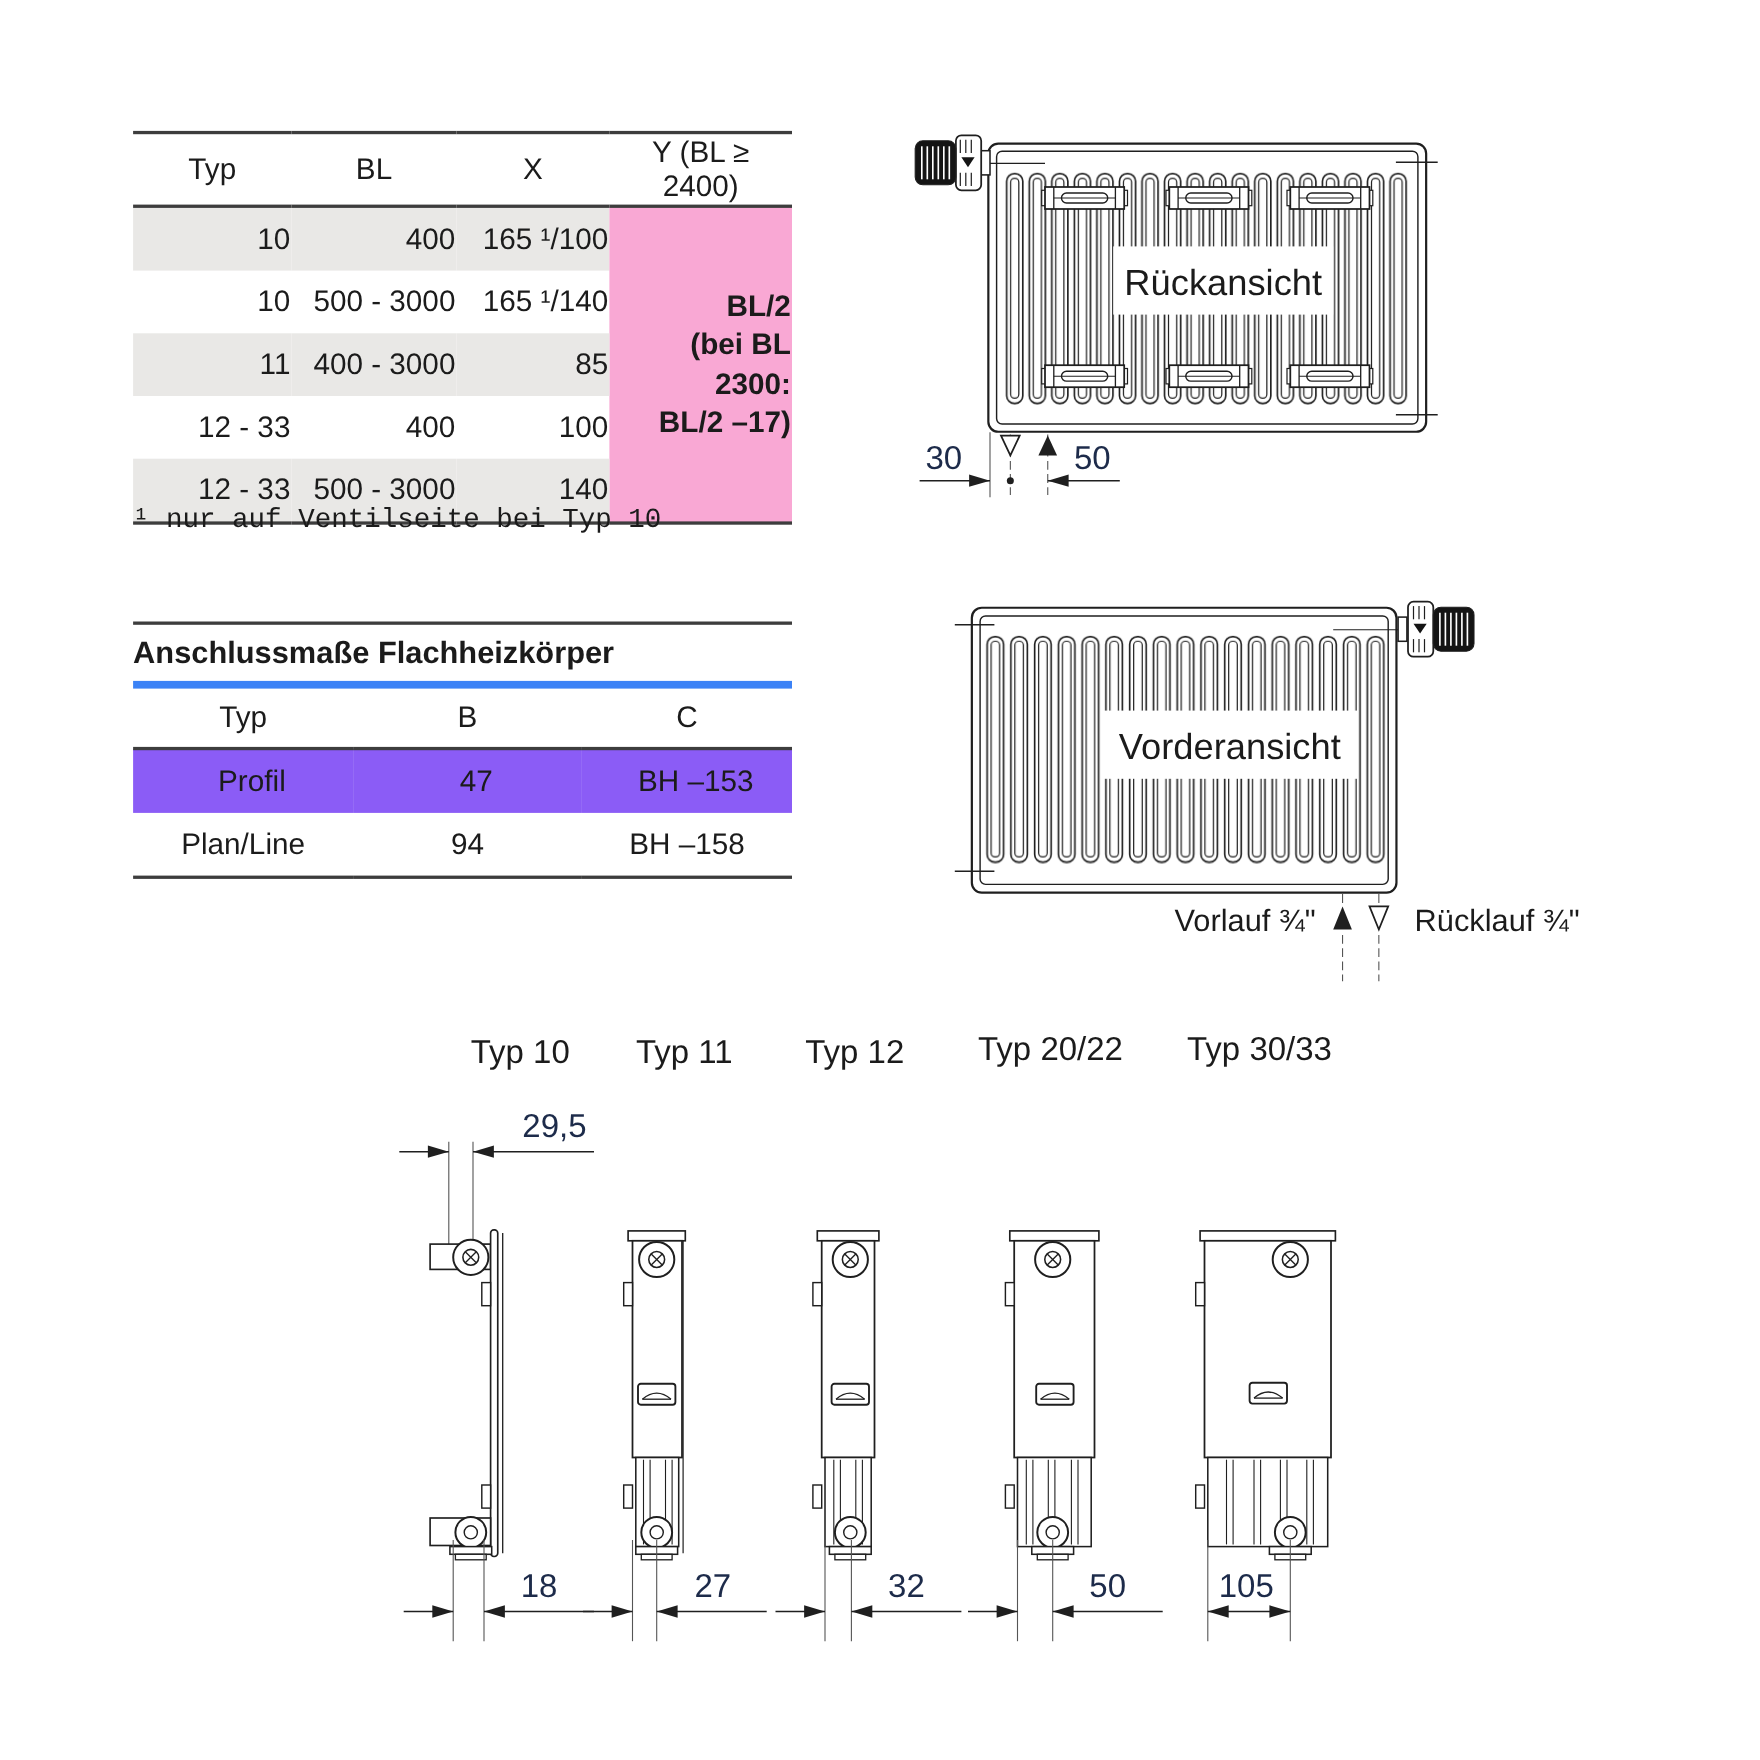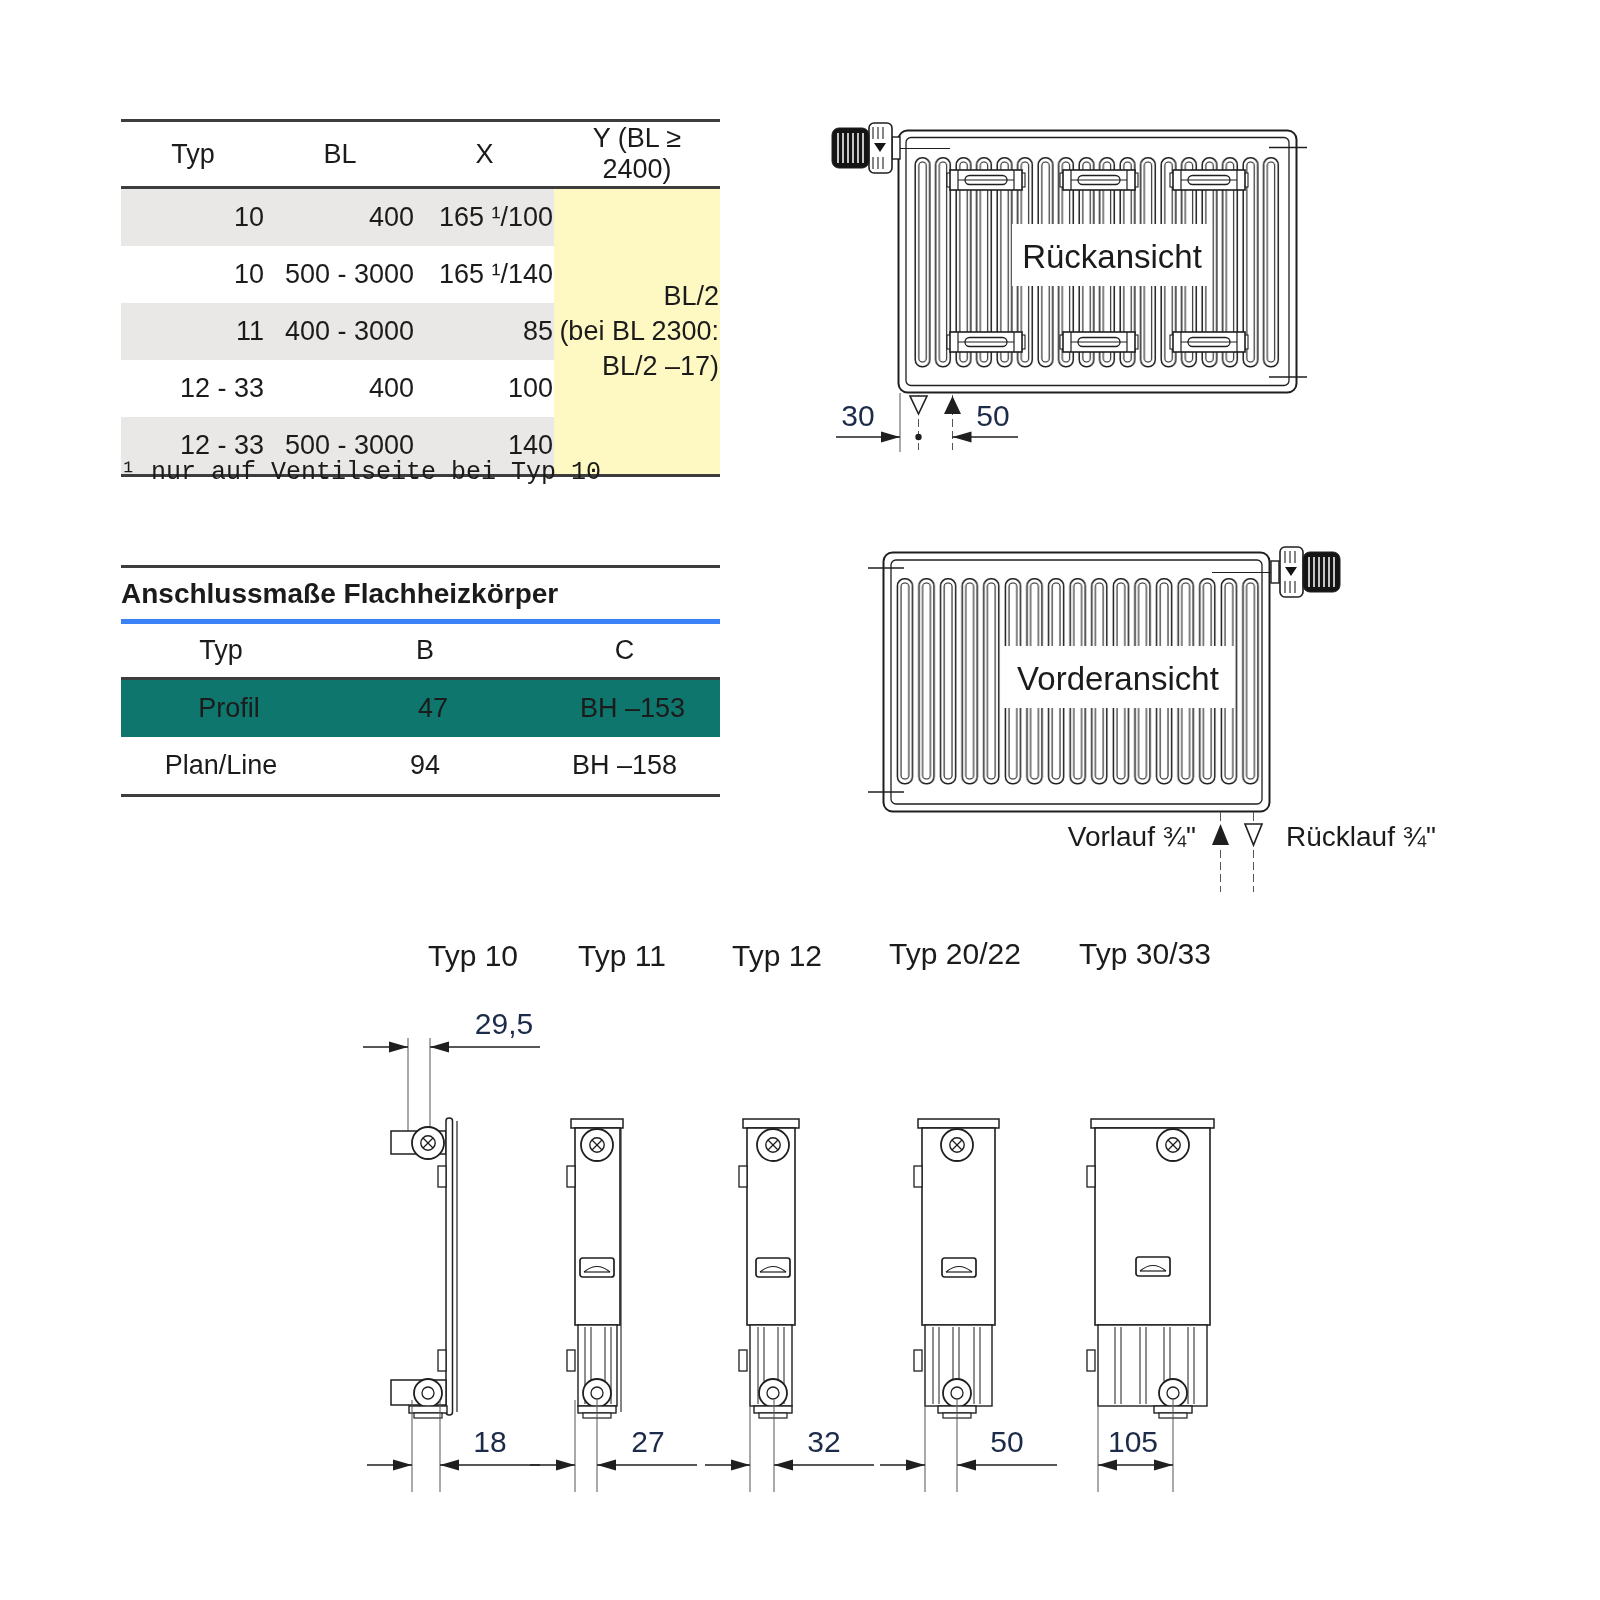--- a/index.html
+++ b/index.html
@@ -10,33 +10,33 @@
   .typtxt{fill:#1b1b1b;font-size:30px;}
   .dimtxt{fill:#1d2b4a;font-size:30px;}
   .flowtxt{fill:#1b1b1b;font-size:28px;}
 
   
   #t1{position:absolute;left:121px;top:119px;width:599px;border-collapse:collapse;
       font-size:27px;border-top:3px solid #3d3d3d;border-bottom:3px solid #3d3d3d;}
   #t1 th{font-weight:normal;height:50px;border-bottom:3px solid #3d3d3d;text-align:center;}
   #t1 td{height:55px;text-align:right;vertical-align:middle;}
   #t1 tr.shade td.sh{background:#e9e8e6;}
-  #t1 td.ycell{background:#fef9c3;line-height:1.3;}
+  #t1 td.ycell{background:#f9a8d4;line-height:1.3;font-weight:bold;}
   #t1 td.ycell span{display:block;}
 
   .footnote{position:absolute;left:121px;top:458px;font-size:25px;font-family:Liberation Mono, monospace;}
 
   
   #t2wrap{position:absolute;left:121px;top:565px;width:599px;}
-  #t2title{border-top:3px solid #3d3d3d;border-bottom:5px solid #3b82f6;
+  #t2title{border-top:3px solid #3d3d3d;border-bottom:7px solid #3b82f6;
            height:51px;line-height:51px;font-weight:bold;font-size:28px;}
   #t2{width:599px;border-collapse:collapse;font-size:27px;border-bottom:3px solid #3d3d3d;}
   #t2 th{font-weight:normal;height:51px;border-bottom:3px solid #3d3d3d;text-align:center;}
   #t2 td{height:55px;text-align:center;vertical-align:middle;}
-  #t2 tr.shade td{background:#0f766e;padding-left:17px;}
+  #t2 tr.shade td{background:#8b5cf6;padding-left:17px;}
 </style>
 </head>
 <body>
 
 <svg id="drawings" width="1600" height="1600" viewBox="0 0 1600 1600">
   <defs>
     <pattern id="finsR" x="913" y="157" width="20.5" height="211" patternUnits="userSpaceOnUse">
       <rect x="2.2" y="0.8" width="14.6" height="209" rx="7" fill="#fff" stroke="#1f1f1f" stroke-width="1.5"></rect>
       <rect x="5.8" y="5" width="7.4" height="200" rx="3.5" fill="none" stroke="#1f1f1f" stroke-width="1.1"></rect>
     </pattern>

